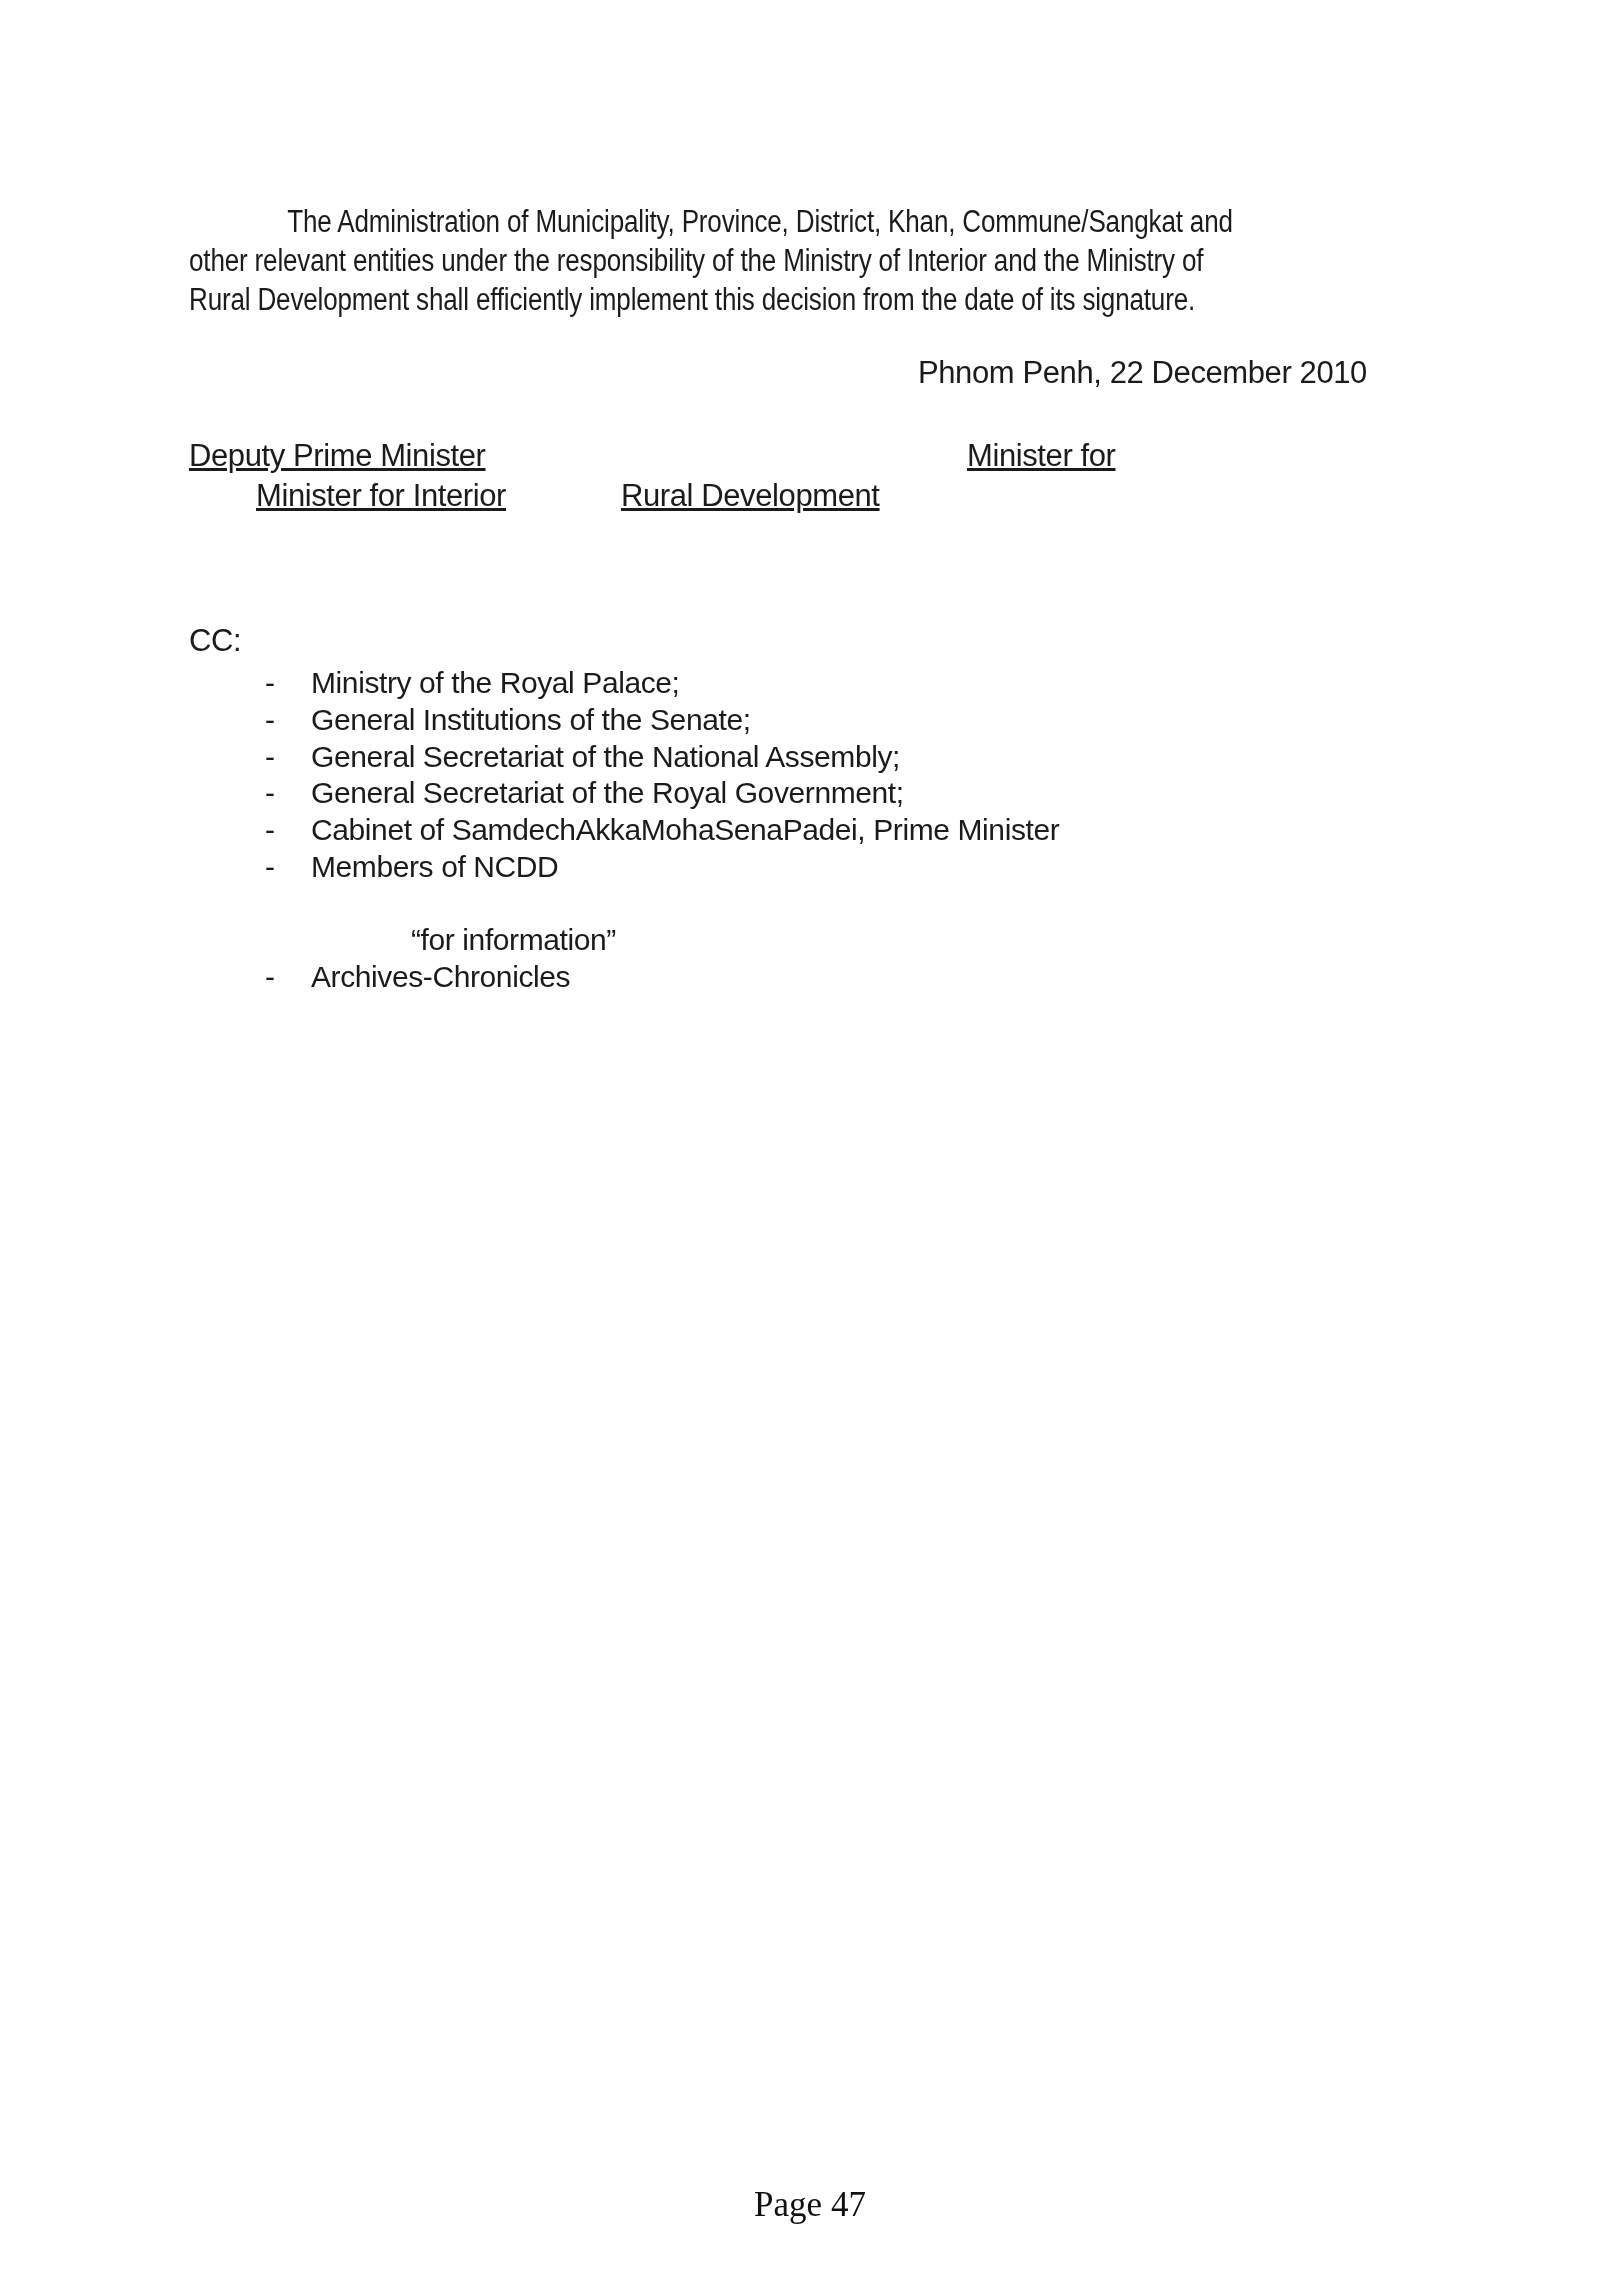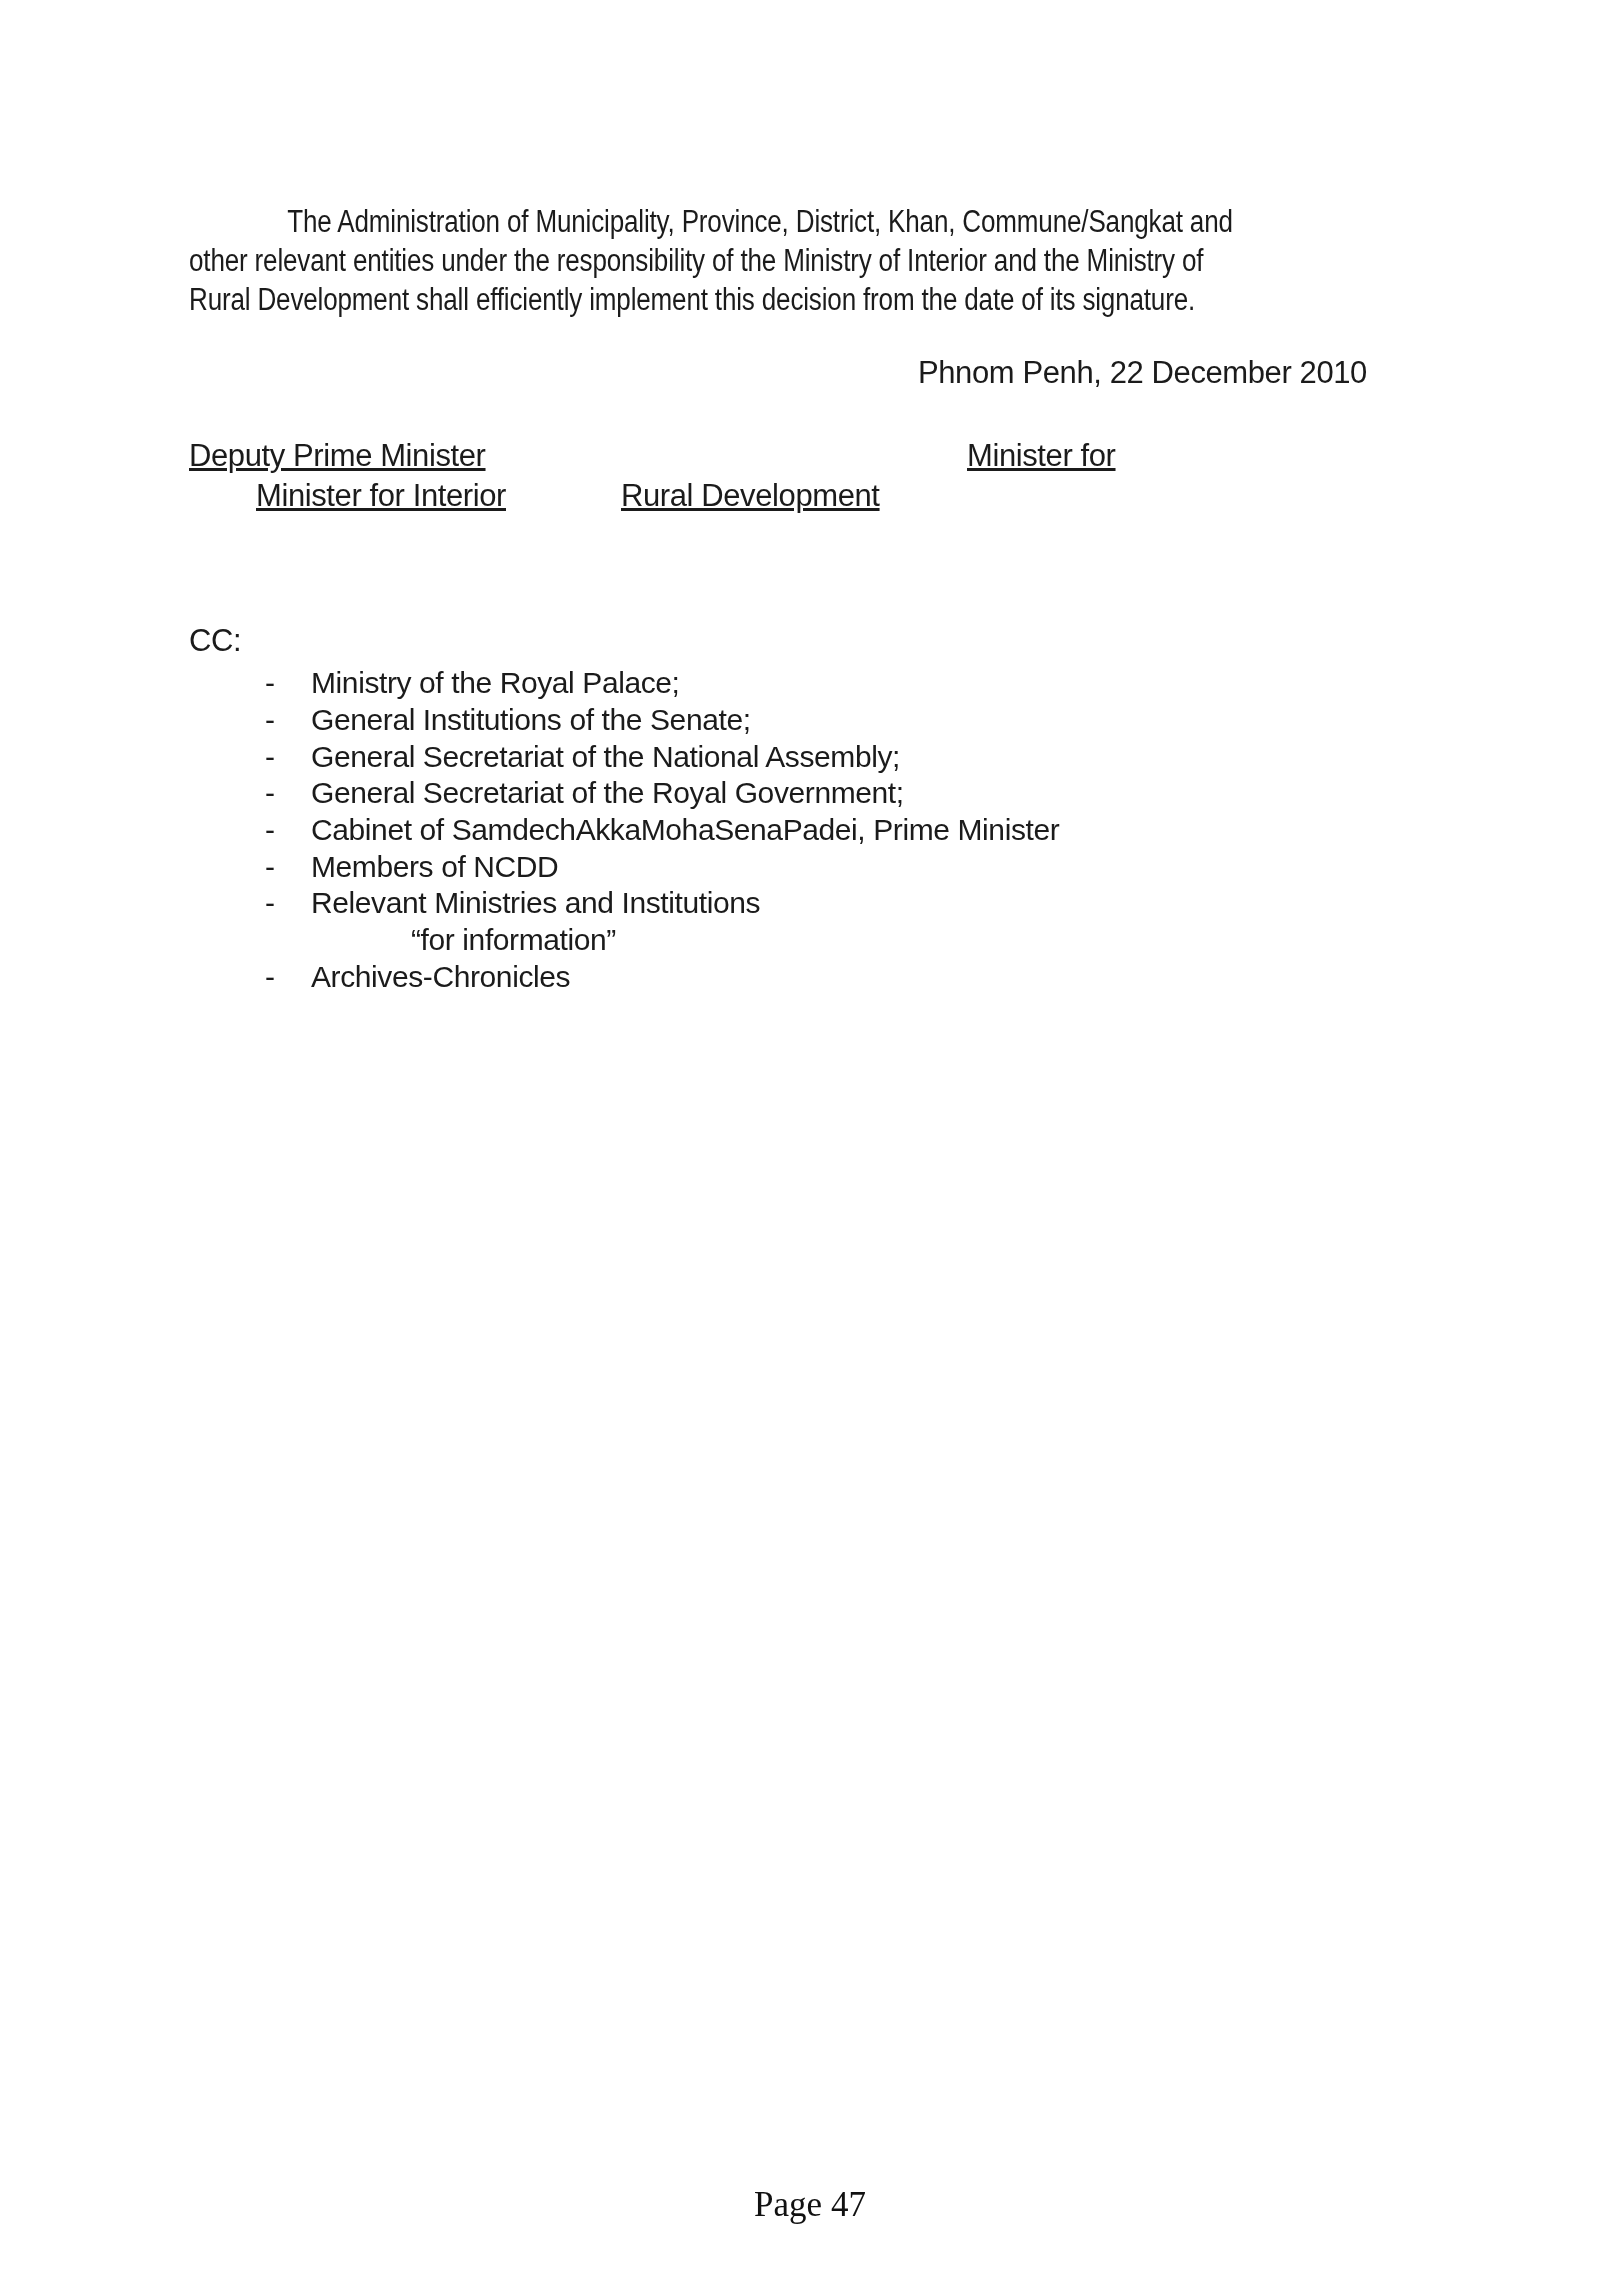--- a/index.html
+++ b/index.html
@@ -117,23 +117,20 @@
   </div>
   <div class="cc-item" style="top:776px">
     <span class="dash">-</span><span>General Secretariat of the Royal Government;</span>
   </div>
   <div class="cc-item" style="top:813px">
     <span class="dash">-</span><span>Cabinet of SamdechAkkaMohaSenaPadei, Prime Minister</span>
   </div>
   <div class="cc-item" style="top:850px">
     <span class="dash">-</span><span>Members of NCDD</span>
   </div>
-  <div class="cc-item" style="top:886px">
-    <span class="dash">-</span><span>Relevant Ministries and Institutions</span>
-  </div>
 
   <div class="cc-note" style="top:923px">“for information”</div>
 
   <div class="cc-item" style="top:960px">
     <span class="dash">-</span><span>Archives-Chronicles</span>
   </div>
 
   <div class="footer-page">Page 47</div>
 
 </div>

